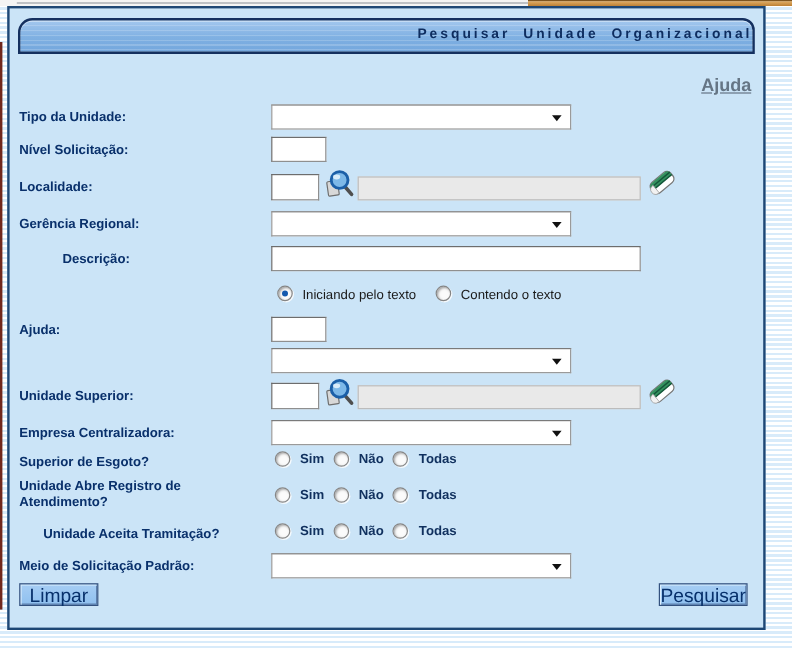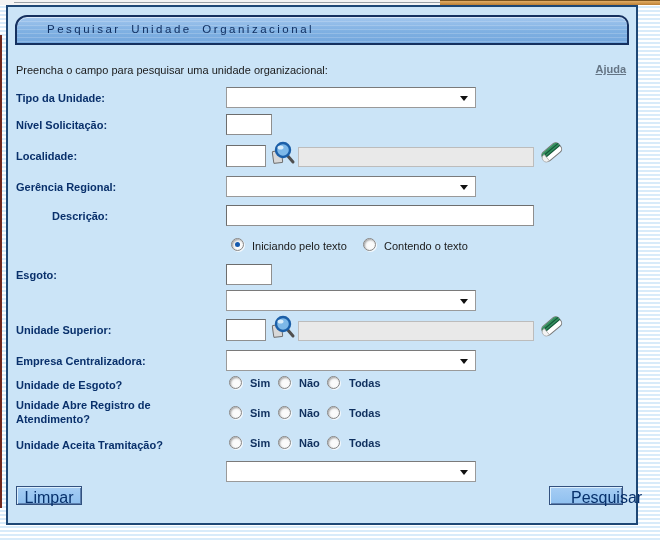--- a/index.html
+++ b/index.html
@@ -21,24 +21,24 @@
   .titlebar{
     position:absolute;left:7px;top:8px;width:614px;height:30px;
     background:linear-gradient(180deg,#a3c7ee 0%,#7fb0e2 55%,#74a7dd 100%);
     border:2px solid #15305f;border-radius:12px 10px 0 0;box-sizing:border-box;
     box-shadow:inset 0 1px 0 #cfe2f6;
   }
   .titlebar::after{content:"";position:absolute;inset:0;border-radius:10px 8px 0 0;
     background:repeating-linear-gradient(180deg,rgba(255,255,255,.18) 0 1px,rgba(0,0,0,0) 1px 4px);}
   .titlebar span{
     position:relative;z-index:1;display:block;padding:6px 0 0 30px;
-    font-size:11.5px;font-weight:normal;color:#0e2d5f;letter-spacing:2.5px;word-spacing:5px;
+    font-size:11.5px;font-weight:bold;color:#0e2d5f;letter-spacing:2.5px;word-spacing:5px;text-align:right;
   }
   .instruction{position:absolute;left:8px;top:57px;font-size:11px;color:#1a1a1a;}
-  .help-link{position:absolute;right:10px;top:56px;font-size:11px;font-weight:bold;
+  .help-link{position:absolute;right:10px;top:56px;font-size:15px;font-weight:bold;
     color:#657585;text-decoration:underline;cursor:pointer;}
 
   .lbl{position:absolute;left:8px;font-size:11px;font-weight:bold;color:#09306b;width:205px;line-height:14px;}
   .txt{position:absolute;height:21px;background:#fff;border:1px solid #8f8f8f;
     border-top-color:#6d6d6d;border-left-color:#6d6d6d;box-sizing:border-box;
     font-family:"Liberation Sans",sans-serif;font-size:11px;padding:0 3px;}
   .graybox{position:absolute;height:20px;background:#e9e9e9;border:1px solid #bcbcbc;box-sizing:border-box;}
   .sel{position:absolute;width:250px;height:21px;background:#fff;border:1px solid #9a9a9a;
     border-top-color:#7a7a7a;box-sizing:border-box;cursor:default;}
   .sel .arrow{position:absolute;right:7px;top:8px;width:0;height:0;
@@ -66,21 +66,20 @@
 <div class="top-strip-line"></div>
 <div class="top-strip-orange"></div>
 <div class="left-edge"></div>
 
 <div class="panel">
 
   <div class="titlebar">
     <span>Pesquisar Unidade Organizacional</span>
   </div>
 
-  <div class="instruction">Preencha o campo para pesquisar uma unidade organizacional:</div>
   <a class="help-link">Ajuda</a>
 
   <div class="lbl" style="top:84px;">Tipo da Unidade:</div>
   <div class="sel" style="left:218px;top:80px;">
     <span class="val"></span>
     <span class="arrow"></span>
   </div>
 
   <div class="lbl" style="top:111px;">Nível Solicitação:</div>
   <input class="txt" style="left: 218px; top: 107px; width: 46px;" value="">
@@ -113,21 +112,21 @@
   <div class="lbl" style="top:202px;margin-left:36px;">Descrição:</div>
   <input class="txt" style="left: 218px; top: 198px; width: 308px;" value="">
 
   <span class="radio" style="left:223px;top:231px;">
       <span class="dot"></span>
     </span>
   <span class="radio-lbl" style="left:244px;top:233px;">Iniciando pelo texto</span>
   <span class="radio" style="left:355px;top:231px;"></span>
   <span class="radio-lbl" style="left:376px;top:233px;">Contendo o texto</span>
 
-  <div class="lbl" style="top:261px;">Esgoto:</div>
+  <div class="lbl" style="top:261px;">Ajuda:</div>
   <input class="txt" style="left: 218px; top: 257px; width: 46px;" value="">
 
   <div class="sel" style="left:218px;top:283px;">
     <span class="val"></span>
     <span class="arrow"></span>
   </div>
 
   <div class="lbl" style="top:316px;">Unidade Superior:</div>
   <input class="txt" style="left: 218px; top: 312px; width: 40px; height: 22px;" value="">
   <svg class="icon" style="left:261px;top:308px;" width="27" height="27" viewBox="0 0 27 27">
@@ -146,45 +145,46 @@
       <path d="M3.2 12 a4.5 4.5 0 0 0 0 7 l3 .8 v-8.5 z" fill="#f2f2f2" stroke="#9a9a9a" stroke-width="0.6"></path>
     </g>
   </svg>
 
   <div class="lbl" style="top:347px;">Empresa Centralizadora:</div>
   <div class="sel" style="left:218px;top:343px;">
     <span class="val"></span>
     <span class="arrow"></span>
   </div>
 
-  <div class="lbl" style="top:371px;">Unidade de Esgoto?</div>
+  <div class="lbl" style="top:371px;">Superior de Esgoto?</div>
   <span class="radio" style="left:221px;top:369px;"></span>
   <span class="radio-lbl bold" style="left:242px;top:370px;">Sim</span>
   <span class="radio" style="left:270px;top:369px;"></span>
   <span class="radio-lbl bold" style="left:291px;top:370px;">Não</span>
   <span class="radio" style="left:319px;top:369px;"></span>
   <span class="radio-lbl bold" style="left:341px;top:370px;">Todas</span>
 
   <div class="lbl" style="top:391px;width:200px;">Unidade Abre Registro de Atendimento?</div>
   <span class="radio" style="left:221px;top:399px;"></span>
   <span class="radio-lbl bold" style="left:242px;top:400px;">Sim</span>
   <span class="radio" style="left:270px;top:399px;"></span>
   <span class="radio-lbl bold" style="left:291px;top:400px;">Não</span>
   <span class="radio" style="left:319px;top:399px;"></span>
   <span class="radio-lbl bold" style="left:341px;top:400px;">Todas</span>
 
-  <div class="lbl" style="top:431px;">Unidade Aceita Tramitação?</div>
+  <div class="lbl" style="top:431px;margin-left:20px;">Unidade Aceita Tramitação?</div>
   <span class="radio" style="left:221px;top:429px;"></span>
   <span class="radio-lbl bold" style="left:242px;top:430px;">Sim</span>
   <span class="radio" style="left:270px;top:429px;"></span>
   <span class="radio-lbl bold" style="left:291px;top:430px;">Não</span>
   <span class="radio" style="left:319px;top:429px;"></span>
   <span class="radio-lbl bold" style="left:341px;top:430px;">Todas</span>
 
+  <div class="lbl" style="top:458px;">Meio de Solicitação Padrão:</div>
   <div class="sel" style="left:218px;top:454px;">
     <span class="val"></span>
     <span class="arrow"></span>
   </div>
 
   <div class="btn" style="left:8px;top:479px;width:66px;">Limpar</div>
-  <div class="btn" style="left:541px;top:479px;width:74px;padding-left:21px;">Pesquisar</div>
+  <div class="btn" style="left:541px;top:479px;width:74px;">Pesquisar</div>
 
 </div>
 
 </body></html>

